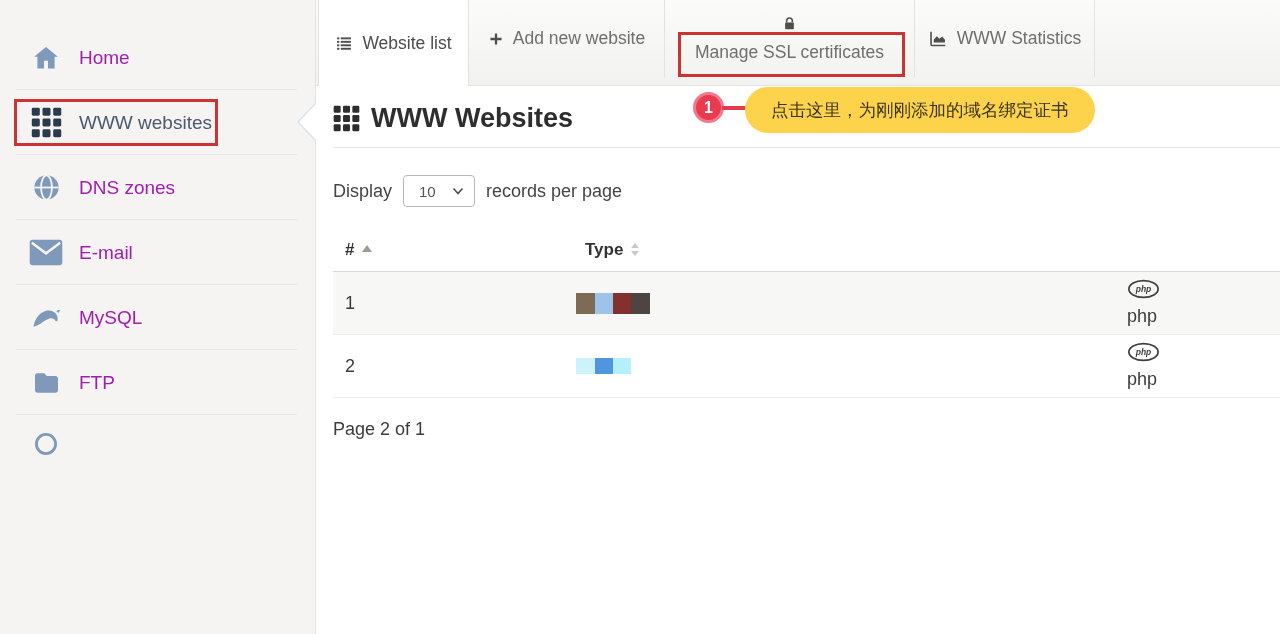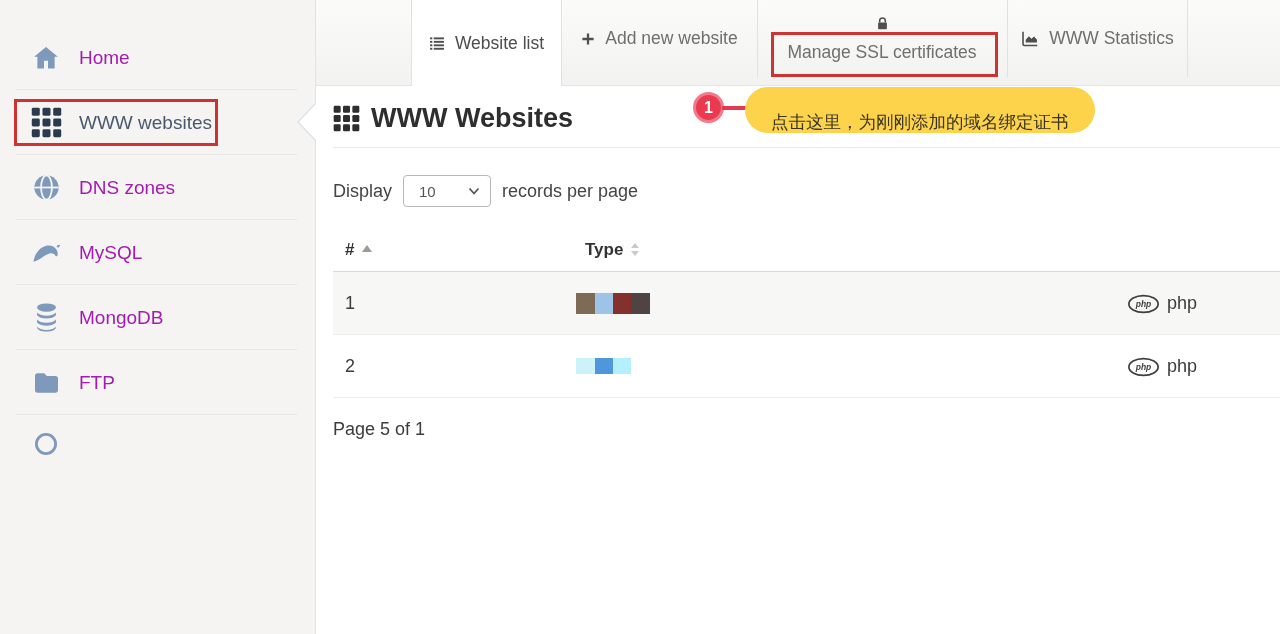--- a/index.html
+++ b/index.html
@@ -17,62 +17,62 @@
   .nav-label { margin-left:13px; font-size:19px; color:#a21caf; }
   .nav-item.active .nav-icon { color:#2b3a4d; }
   .nav-item.active .nav-label { color:#4a5a6b; }
   .notch { position:absolute; right:-1px; top:103px; z-index:3; }
   .annot-rect { position:absolute; border:3px solid #ce3333; pointer-events:none; z-index:6; }
   .sidebar-annot { left:14px; top:99px; width:204px; height:47px; }
 
   
   .main { flex:1; position:relative; background:#fff; }
 
-  .tabbar { height:86px; display:flex; background:linear-gradient(#fbfbfa,#f2f2f0); border-bottom:1px solid #e4e4e1;justify-content:center; }
+  .tabbar { height:86px; display:flex; background:linear-gradient(#fbfbfa,#f2f2f0); border-bottom:1px solid #e4e4e1; }
   .tab { display:flex; align-items:center; justify-content:center; gap:9px; font-size:17.5px; color:#6f6f6f;
          border-right:1px solid #e2e2df; cursor:pointer; position:relative; height:77px; }
   .tab .tabicon { display:flex; color:#4f4f4f; }
   .tab-0 { width:151px; margin-left:2px; border-left:1px solid #e2e2df; background:#fff; height:86px; color:#4d4d4d; }
   .tab-1 { width:196px; }
   .tab-2 { width:250px;flex-direction:column; }
   .tab-3 { width:180px; }
   .ssl-annot { left:13px; top:32px; width:227px; height:45px; }
 
   
   .callout { position:absolute; top:0; left:0; z-index:5; }
   .step-circle { position:absolute; left:377px; top:92px; width:31px; height:31px; border-radius:50%;
                  background:#e93a50; border:3px solid #f1798a; color:#fff; font-weight:bold; font-size:16px;
                  display:flex; align-items:center; justify-content:center; }
   .step-line { position:absolute; left:406px; top:106px; width:44px; height:4px; background:#e23b50; }
   .tooltip-pill { position:absolute; left:429px; top:87px; height:46px; line-height:46px; border-radius:23px;
-                  background:#fcd34b; padding:12px 26px; font-size:17.5px; color:#3a3423; white-space:nowrap; }
+                  background:#fcd34b; padding:0 26px; font-size:17.5px; color:#3a3423; white-space:nowrap; }
 
   
   .content { padding:17px 0 0 17px; }
   .title-row { display:flex; align-items:center; gap:11px; color:#2e2e2e; }
   h1 { font-size:27px; font-weight:bold; color:#2e2e2e; }
   .title-hr { border-bottom:1px solid #e7e7e5; margin-top:13px; }
 
   .display-row { margin-top:27px; display:flex; align-items:center; font-size:18px; color:#454545; }
-  .select { margin:0 11px; width:88px; height:32px; border:1px solid #b8b8b8; border-radius:4px; background:#fff;
+  .select { margin:0 11px; width:72px; height:32px; border:1px solid #b8b8b8; border-radius:4px; background:#fff;
             display:flex; align-items:center; padding:0 10px 0 15px; font-size:15px; color:#555; cursor:pointer; }
   .select .val { flex:1; }
 
   .table { margin-top:21px; }
   .thead, .trow { display:grid; grid-template-columns:235px 1fr 170px; align-items:center; }
   .thead { height:44px; border-bottom:1px solid #d9d9d9; font-weight:bold; font-size:17px; color:#333; }
   .th { display:flex; align-items:center; gap:8px; cursor:pointer; }
   .th-num { padding-left:12px; }
   .th-type { padding-left:17px;text-align:right; }
   .trow { height:63px; font-size:18px; color:#3c3c3c; border-bottom:1px solid #ededed; }
   .trow.odd { background:#f7f7f6; }
   .td-num { padding-left:12px; }
   .td-domain { display:flex; align-items:center; padding-left:8px; }
   .redact-block { display:inline-block; }
-  .td-type { display:flex; align-items:flex-end; gap:7px; padding-left:17px; }
+  .td-type { display:flex; align-items:flex-start; gap:7px; padding-left:17px;flex-direction:column; }
 
   .pagination { margin-top:21px; font-size:18px; color:#3c3c3c; }
 
   
   .arr-up { width:0; height:0; border-left:5px solid transparent; border-right:5px solid transparent;
             border-bottom:7px solid #a09a90; margin-top:-3px; }
   .arr-updown { display:flex; flex-direction:column; gap:3px; }
   .arr-updown .u { width:0;height:0;border-left:4.5px solid transparent;border-right:4.5px solid transparent;border-bottom:5.5px solid #c9c9c9; }
   .arr-updown .d { width:0;height:0;border-left:4.5px solid transparent;border-right:4.5px solid transparent;border-top:5.5px solid #c9c9c9; }
 </style>
@@ -116,43 +116,41 @@
               <circle cx="12" cy="12" r="9.4" fill="currentColor"></circle>
               <g stroke="#f5f4f2" stroke-width="1.4" fill="none">
                 <ellipse cx="12" cy="12" rx="4.2" ry="9.4"></ellipse>
                 <line x1="2.6" y1="12" x2="21.4" y2="12"></line>
               </g>
             </svg>
         </span>
         <span class="nav-label">DNS zones</span>
       </div>
 
+      <div class="nav-item">
+        <span class="nav-icon">
+          <svg width="34" height="27" viewBox="0 0 24 18" preserveAspectRatio="none">
+              <rect x="0.5" y="0.5" width="23" height="17" rx="2" fill="currentColor"></rect>
+              <path d="M2 2.5l10 7 10-7" stroke="#f5f4f2" stroke-width="1.8" fill="none"></path>
+            </svg>
+        </span>
+        <span class="nav-label">E-mail</span>
+      </div>
 
       <div class="nav-item">
         <span class="nav-icon">
           <svg width="32" height="32" viewBox="0 0 24 24" fill="currentColor">
               <path d="M2.6 18.6c.8-5.6 4-10.3 9-11.9 3.3-1 6.6.1 8.2 2.7.9 1.4 1.2 3.1.8 4.4-.2.8-1 .9-1.5.2-1.1-1.5-3-2.1-4.9-1.5-4 1.3-6.2 4.6-11.6 6.1z"></path>
               <path d="M19.8 6.9c.8-1 1.9-1.2 3-.6-.7.4-1.2 1-1.4 1.9z"></path>
             </svg>
         </span>
         <span class="nav-label">MySQL</span>
       </div>
 
 
-      <div class="nav-item">
-        <span class="nav-icon">
-          <svg width="27" height="34" viewBox="0 0 24 24" preserveAspectRatio="none" fill="currentColor">
-              <ellipse cx="12" cy="4.6" rx="8.4" ry="2.9"></ellipse>
-              <path d="M3.6 8.1c1.3 1.4 4.6 2.3 8.4 2.3s7.1-.9 8.4-2.3v2c-1.3 1.4-4.6 2.3-8.4 2.3s-7.1-.9-8.4-2.3z"></path>
-              <path d="M3.6 13.1c1.3 1.4 4.6 2.3 8.4 2.3s7.1-.9 8.4-2.3v2c-1.3 1.4-4.6 2.3-8.4 2.3s-7.1-.9-8.4-2.3z"></path>
-              <path d="M3.6 18.1c1.3 1.4 4.6 2.3 8.4 2.3s7.1-.9 8.4-2.3v.6c0 1.6-3.8 2.9-8.4 2.9s-8.4-1.3-8.4-2.9z"></path>
-            </svg>
-        </span>
-        <span class="nav-label">MongoDB</span>
-      </div>
 
       <div class="nav-item">
         <span class="nav-icon">
           <svg width="33" height="30" viewBox="0 0 24 24" fill="currentColor">
               <path d="M2.8 6.2c0-1.1.9-2 2-2h5.4l2 2.2h7c1.1 0 2 .9 2 2v9.4c0 1.1-.9 2-2 2H4.8c-1.1 0-2-.9-2-2z"></path>
             </svg>
         </span>
         <span class="nav-label">FTP</span>
       </div>
 
@@ -307,17 +305,17 @@
               <svg width="33" height="20" viewBox="0 0 33 20">
                   <ellipse cx="16.5" cy="10" rx="14.6" ry="8.4" fill="none" stroke="#3f3f3f" stroke-width="1.7"></ellipse>
                   <text x="16.5" y="12.8" text-anchor="middle" font-size="8.5" font-weight="bold" font-style="italic" fill="#3f3f3f" font-family="Liberation Sans, sans-serif">php</text>
                 </svg>
             </span>
             <span>php</span>
           </div>
         </div>
       </div>
 
-      <div class="pagination">Page 5 of 1</div>
+      <div class="pagination">Page 2 of 1</div>
 
     </div>
   </main>
 </div>
 
 </body></html>

